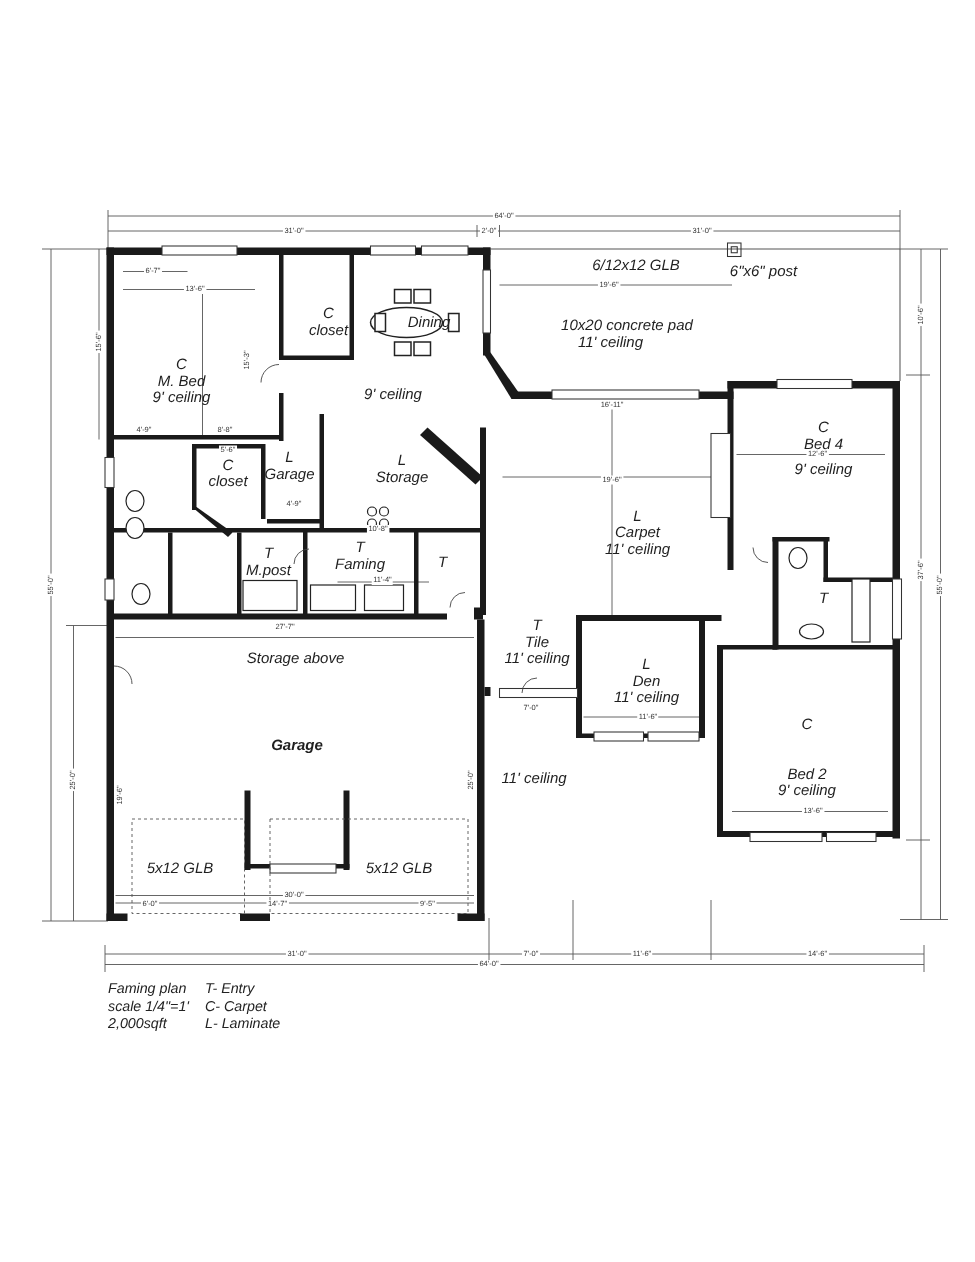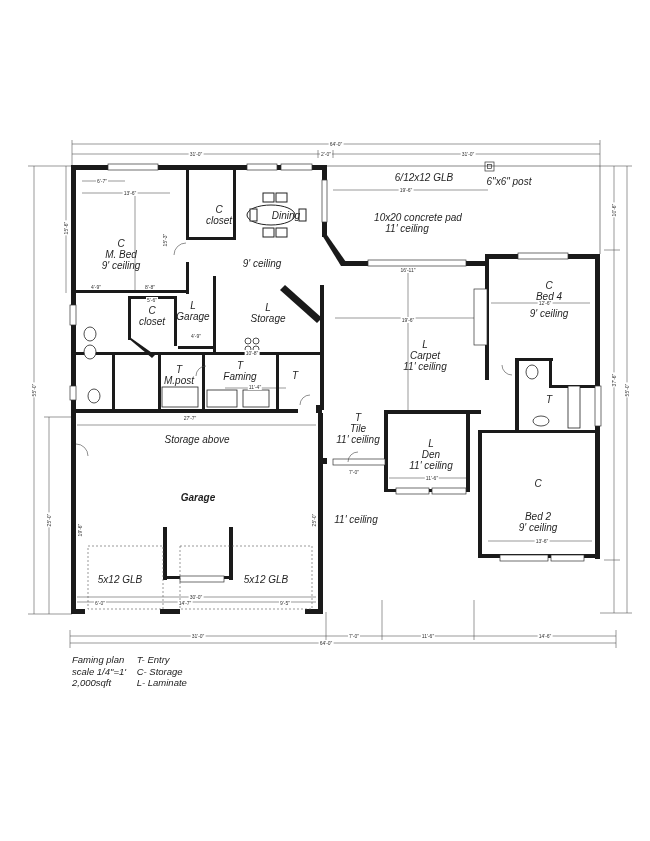--- a/index.html
+++ b/index.html
@@ -332,16 +332,16 @@
 <span class="dim" style="left:152px; top:300px;">5'-6"</span>
 
 <div class="notes">
   <div class="col">
     <span>Faming plan</span>
     <span>scale 1/4"=1'</span>
     <span>2,000sqft</span>
   </div>
   <div class="col">
     <span>T- Entry</span>
-    <span>C- Storage</span>
+    <span>C- Carpet</span>
     <span>L- Laminate</span>
   </div>
 </div>
 
 </body></html>

